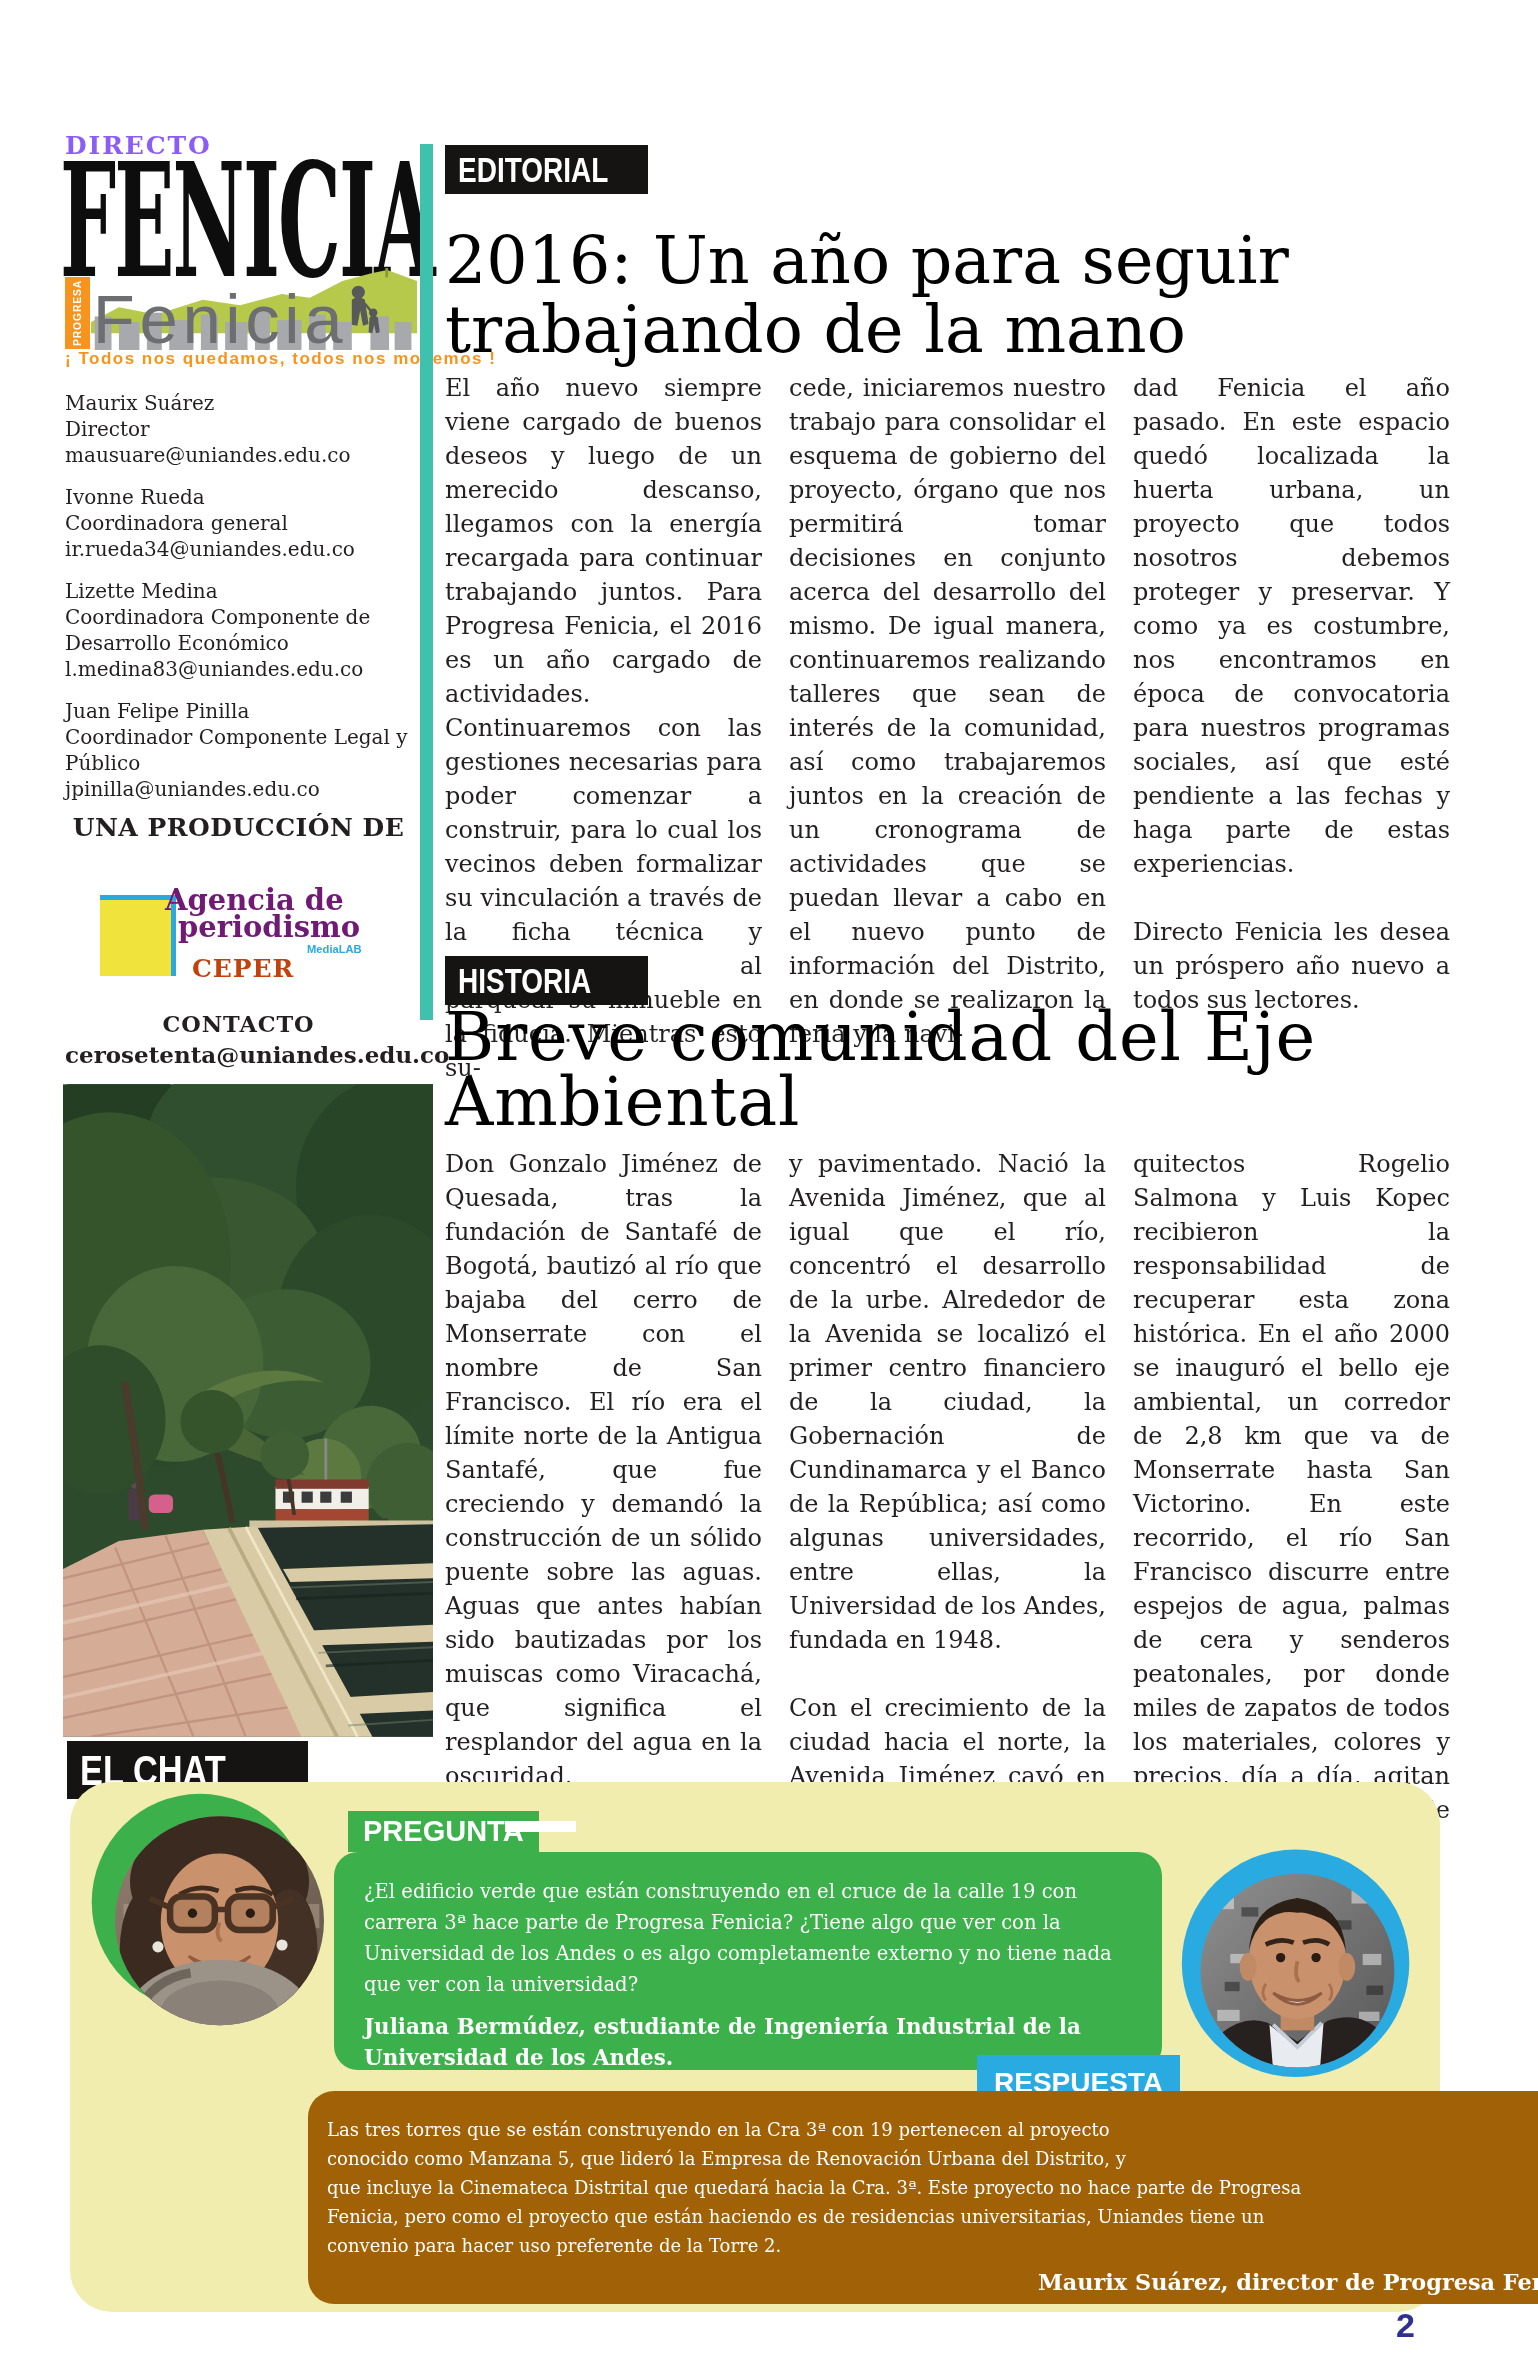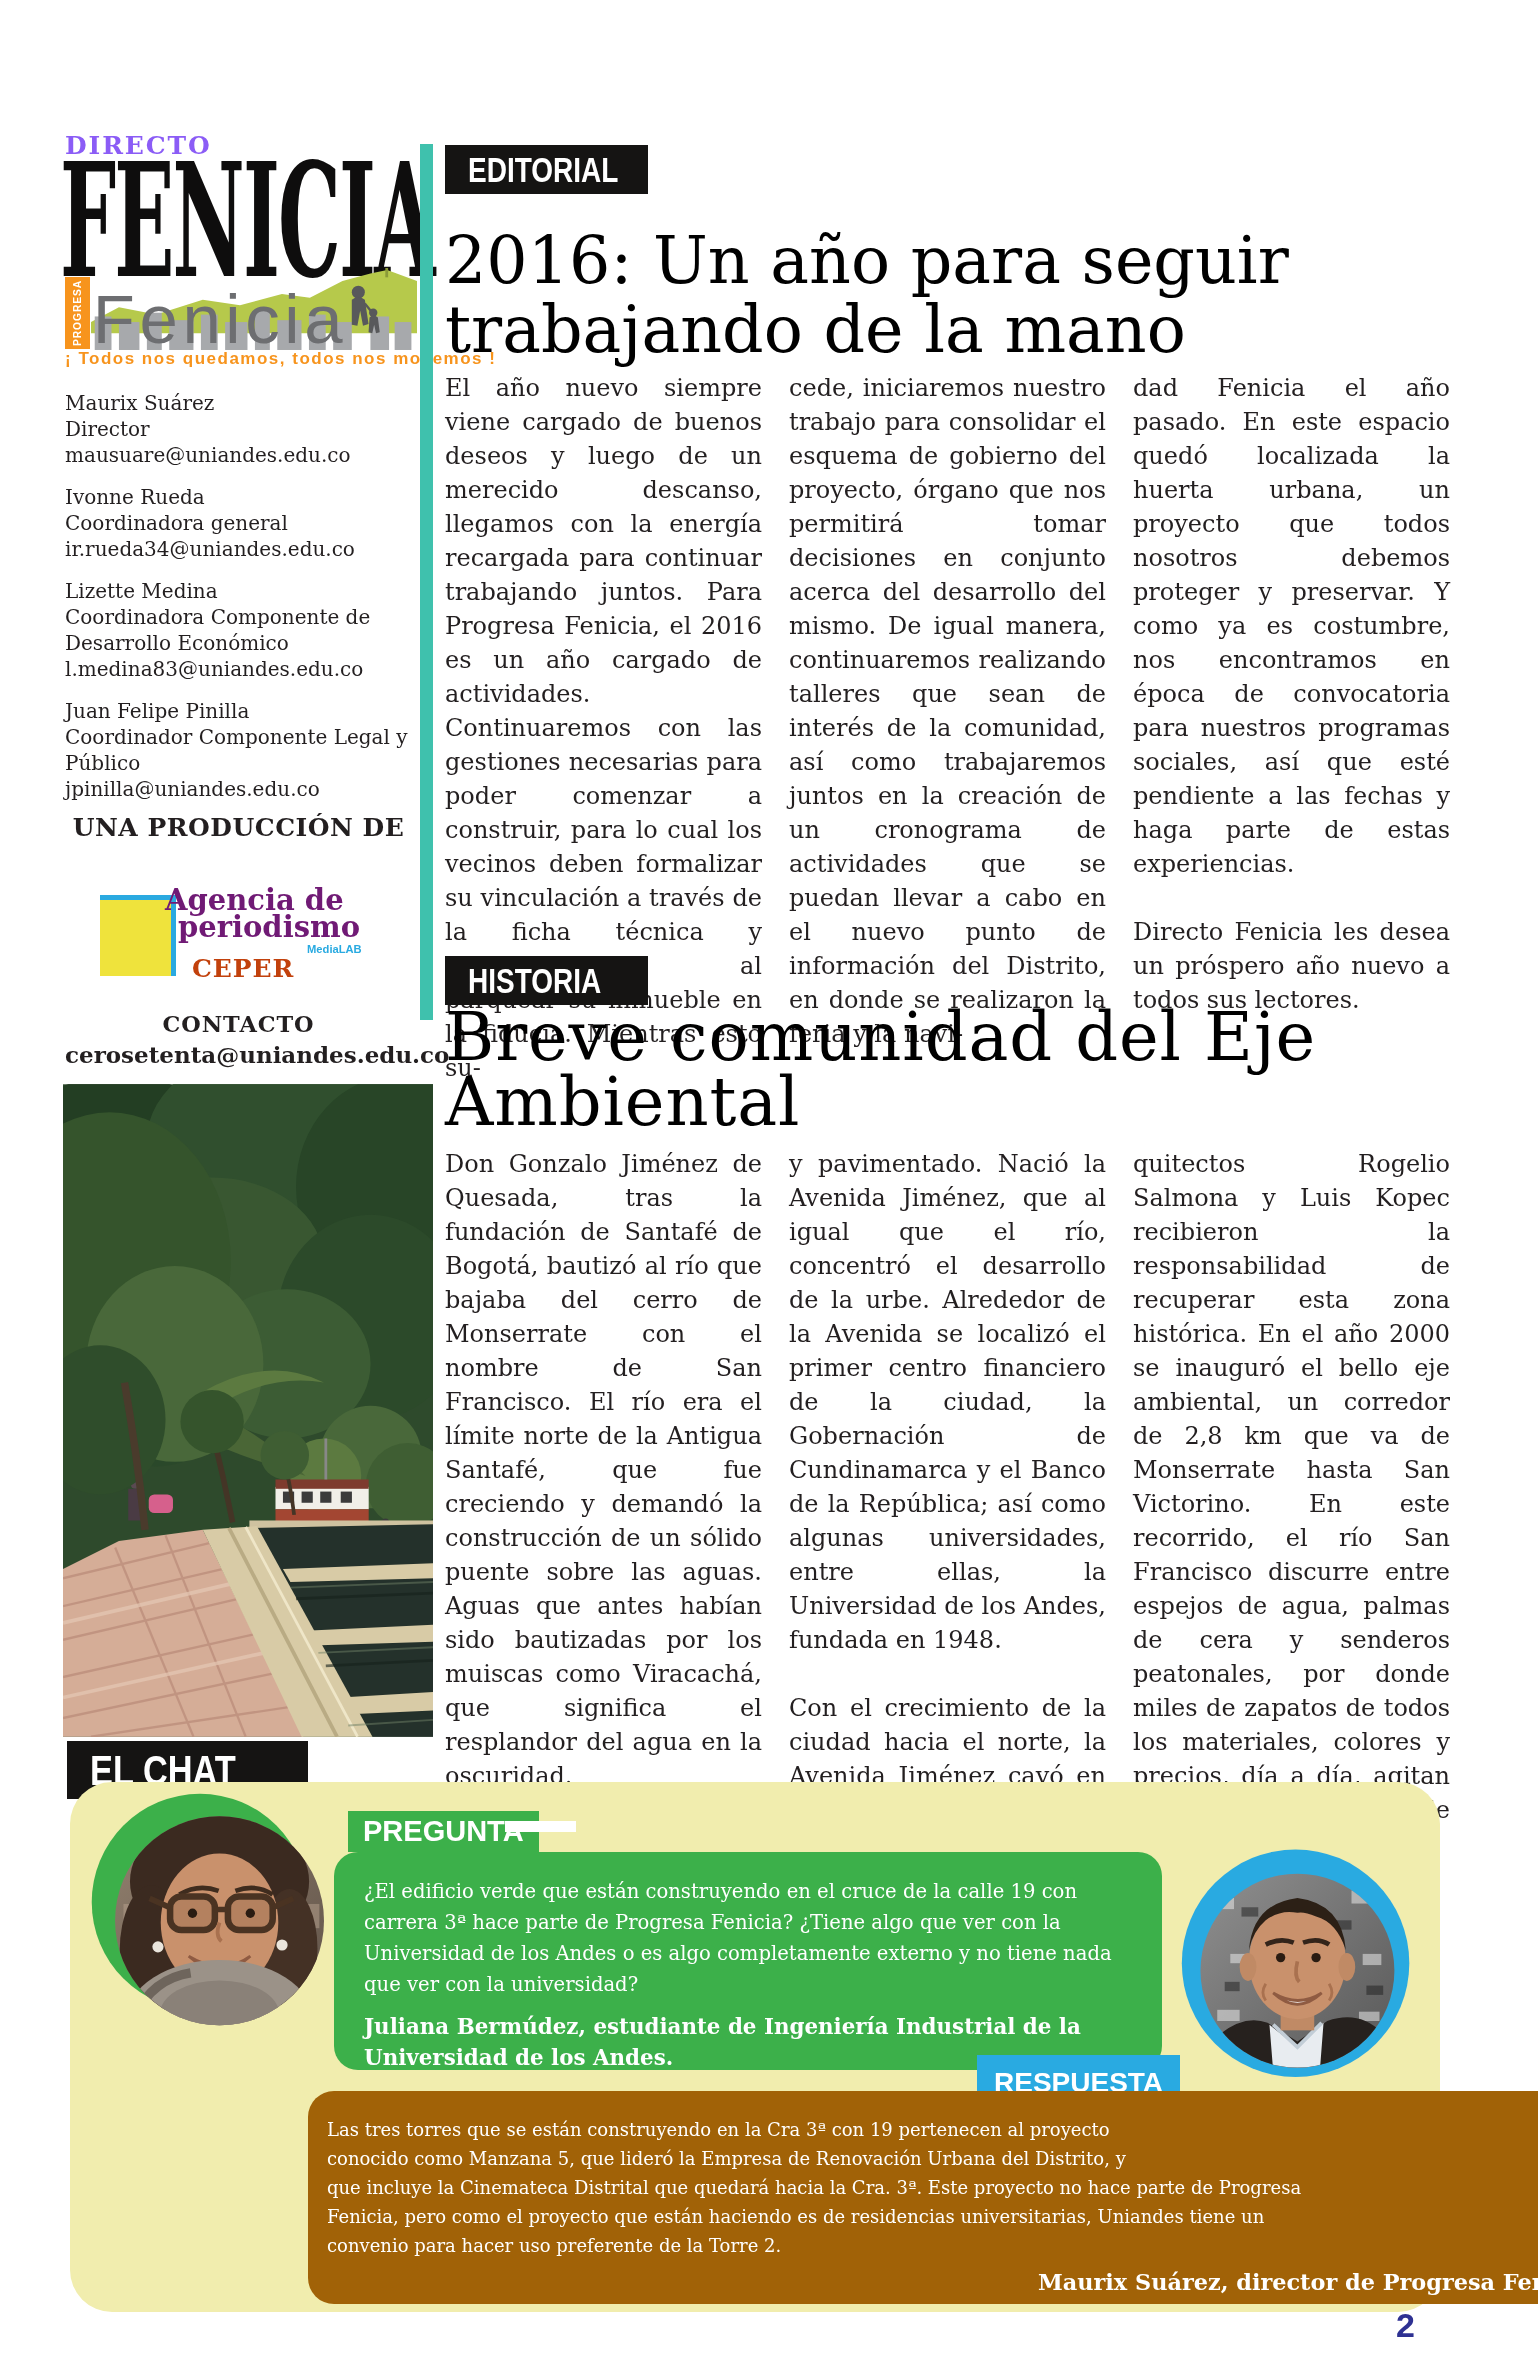--- a/index.html
+++ b/index.html
@@ -35,21 +35,21 @@
   .agency-text .l2{padding-left:13px;}
   .agency-medialab{position:absolute;left:242px;top:56px;color:#29aae1;
                    font-family:"Liberation Sans",sans-serif;font-weight:700;font-size:11.2px;}
   .agency-ceper{position:absolute;left:127px;top:67px;font-weight:700;font-size:25px;
                 letter-spacing:0.9px;color:#c2410c;}
   .contact-heading{margin-top:17px;font-weight:700;font-size:22.4px;letter-spacing:0.9px;}
   .contact-email{font-weight:700;font-size:23px;margin-top:3.7px;}
 
   
   .tag{background:#151413;color:#fff;font-family:"Liberation Sans",sans-serif;font-weight:700;
-       display:flex;align-items:center;padding-left:23px;box-sizing:border-box;}
+       display:flex;align-items:center;padding-left:13px;box-sizing:border-box;}
   .tag>span{display:inline-block;transform:scaleX(.8);transform-origin:left center;white-space:nowrap;}
   .tag-editorial{left:445px;top:145px;width:203px;height:49px;font-size:35px;}
   .tag-historia{left:445px;top:956px;width:203px;height:49px;font-size:35px;}
   .tag-chat{left:67px;top:1741px;width:241px;height:58px;font-size:43px;}
 
   
   .headline{font-weight:400;color:#000000;white-space:pre-line;}
   .headline-editorial{left:445px;top:226px;font-size:65px;line-height:69px;letter-spacing:0px;}
   .headline-historia{left:445px;top:1005px;font-size:67px;line-height:65px;letter-spacing:0.9px;}
 

